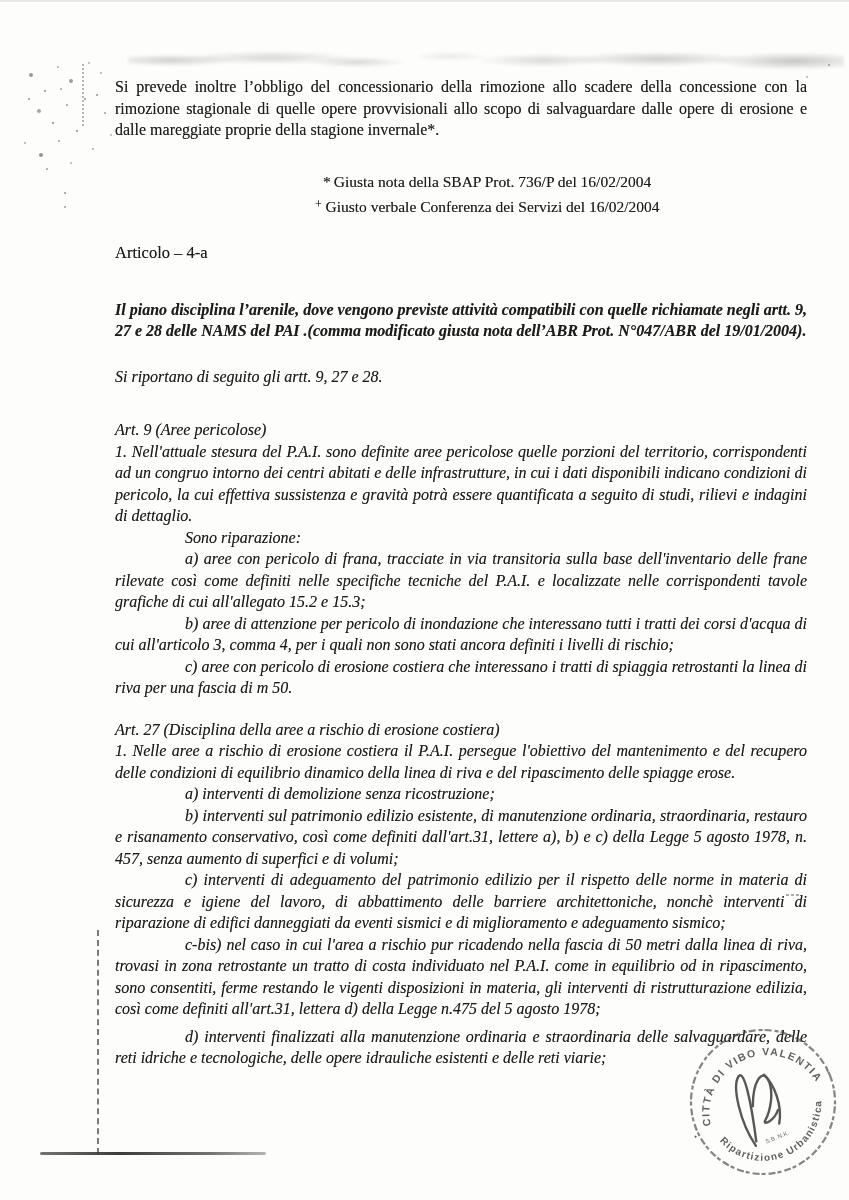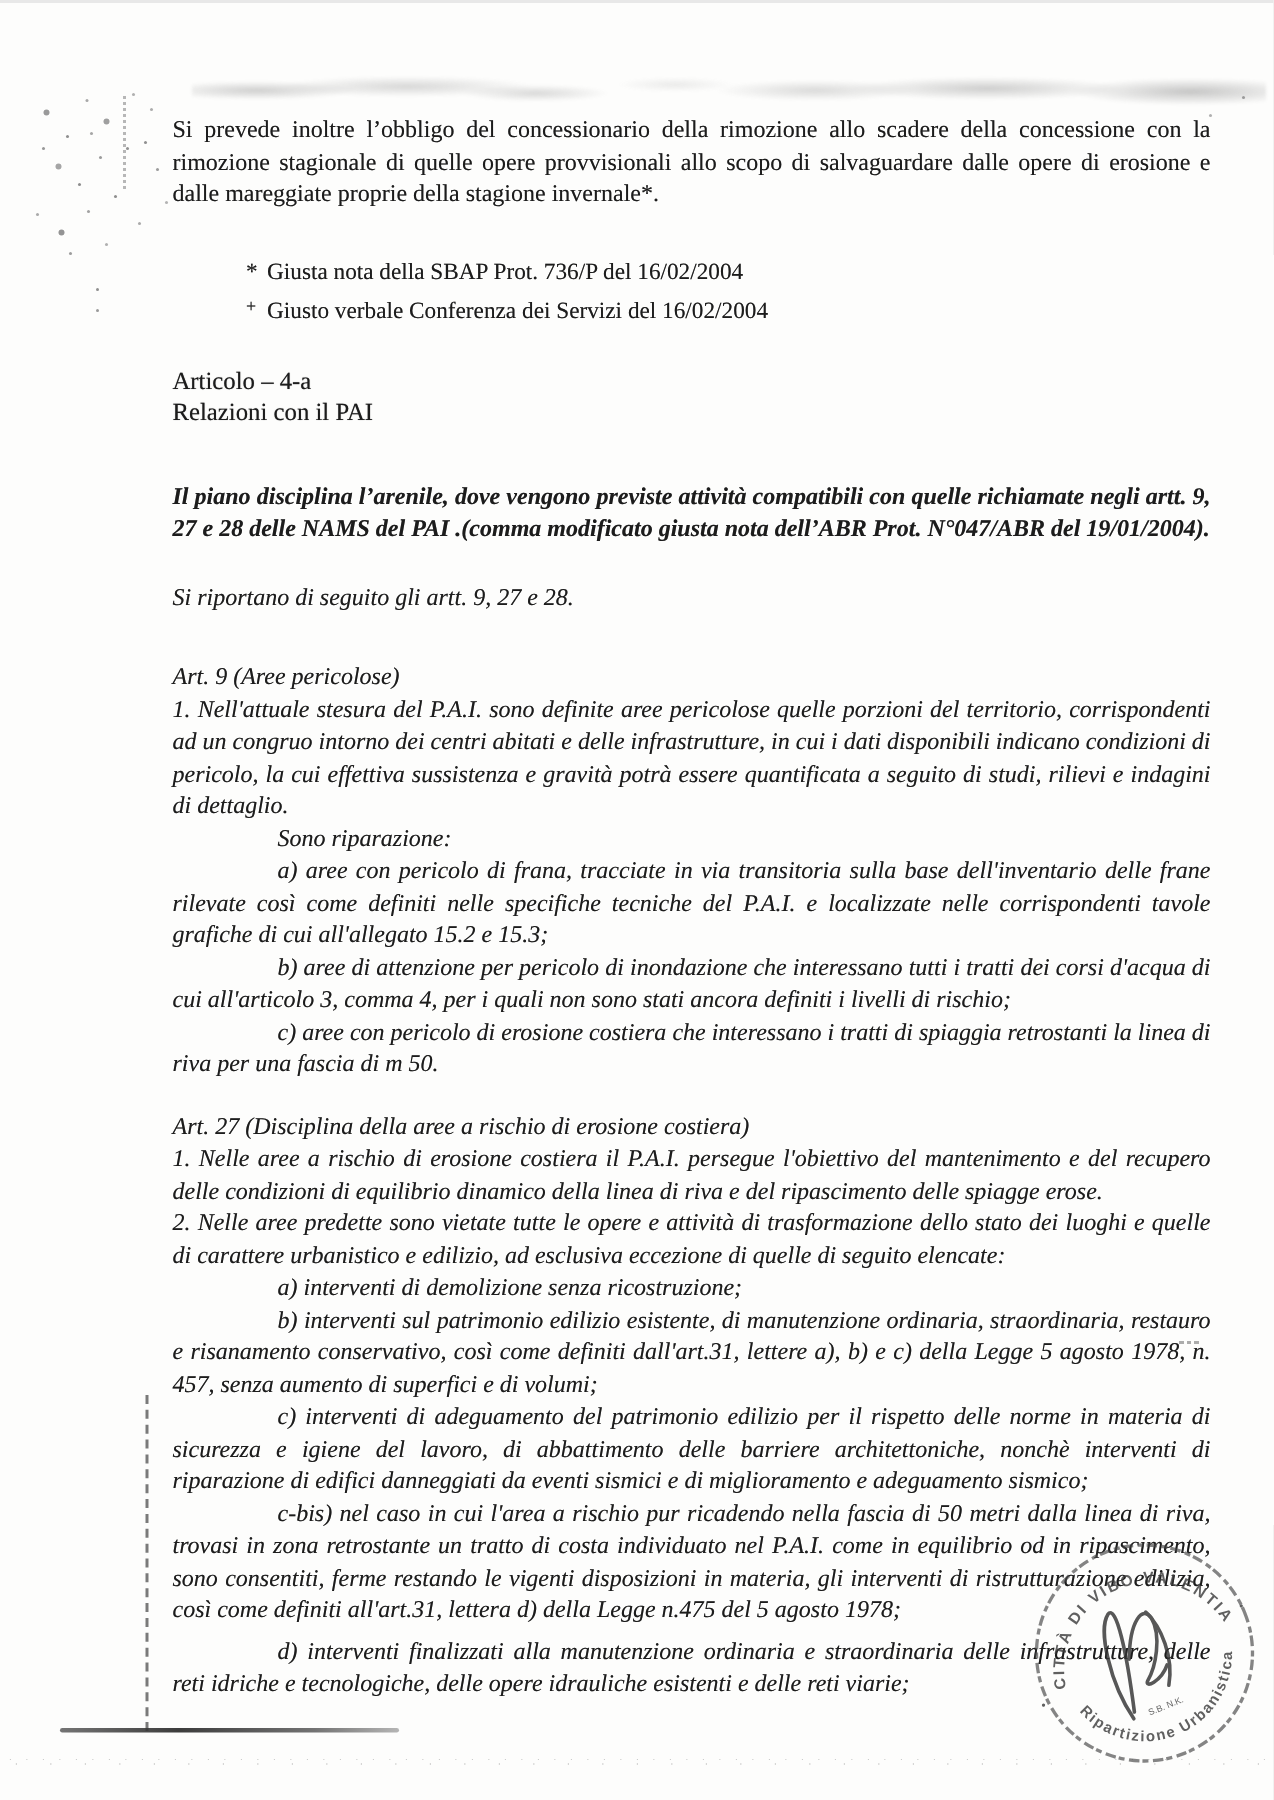--- a/index.html
+++ b/index.html
@@ -6,21 +6,21 @@
   .page{
     position:relative;width:849px;height:1200px;margin:2px auto;
     background:#fdfdfc;overflow:hidden;
     font-family:"Liberation Serif", serif;color:#1c1c1c;
   }
   .content{position:absolute;left:115px;top:74px;width:692px;}
   p{margin:0;font-size:16px;line-height:21.5px;text-shadow:0 0 .4px rgba(20,20,20,.5);}
   .justify{text-align:justify;}
   .it{font-style:italic;}
   .indent{text-indent:70px;}
-  .footnotes{margin-top:30px;margin-left:49px;}
+  .footnotes{margin-top:30px;margin-left:49px;text-align:center;}
   .fn{font-size:15.5px;line-height:22px;text-shadow:0 0 .4px rgba(20,20,20,.5);}
   .fn .mark{display:inline-block;width:14px;}
   .fn .mark.sup{vertical-align:4px;font-size:12px;}
   .heading{margin-top:24px;font-weight:normal;font-size:16.5px;line-height:21px;text-shadow:0 0 .5px rgba(20,20,20,.6);}
   .intro{margin-top:36px;font-weight:bold;}
   .seguito{margin-top:24px;}
   .art9{margin-top:32px;}
   .art27{margin-top:20px;}
   .item-d{margin-top:6px;}
 
@@ -85,45 +85,43 @@
       <div class="fn">
         <span class="mark">*</span><span>Giusta nota della SBAP Prot. 736/P del 16/02/2004</span>
       </div>
       <div class="fn">
         <span class="mark sup">+</span><span>Giusto verbale Conferenza dei Servizi del 16/02/2004</span>
       </div>
     </div>
 
     <div class="heading">
       <div>Articolo – 4-a</div>
-      <div>Relazioni con il PAI</div>
     </div>
 
     <p class="it justify intro">Il piano disciplina l’arenile, dove vengono previste attività compatibili con quelle richiamate negli artt. 9, 27 e 28 delle NAMS del PAI .(comma modificato giusta nota dell’ABR Prot. N°047/ABR del 19/01/2004).</p>
 
     <p class="it seguito">Si riportano di seguito gli artt. 9, 27 e 28.</p>
 
     <div class="art9">
       <p class="it">Art. 9 (Aree pericolose)</p>
       <p class="it justify">1. Nell'attuale stesura del P.A.I. sono definite aree pericolose quelle porzioni del territorio, corrispondenti ad un congruo intorno dei centri abitati e delle infrastrutture, in cui i dati disponibili indicano condizioni di pericolo, la cui effettiva sussistenza e gravità potrà essere quantificata a seguito di studi, rilievi e indagini di dettaglio.</p>
       <p class="it indent">Sono riparazione:</p>
       <p class="it justify indent">a) aree con pericolo di frana, tracciate in via transitoria sulla base dell'inventario delle frane rilevate così come definiti nelle specifiche tecniche del P.A.I. e localizzate nelle corrispondenti tavole grafiche  di cui all'allegato 15.2 e 15.3;</p>
       <p class="it justify indent">b) aree di attenzione per pericolo di inondazione che interessano tutti i tratti dei corsi d'acqua di cui all'articolo 3, comma 4, per i quali non sono stati ancora definiti i livelli di rischio;</p>
       <p class="it justify indent">c) aree con pericolo di erosione costiera che interessano i tratti di spiaggia retrostanti la linea di riva per una fascia di m 50.</p>
     </div>
 
     <div class="art27">
       <p class="it">Art. 27 (Disciplina della aree a rischio di erosione costiera)</p>
       <p class="it justify">1. Nelle aree a rischio di erosione costiera il P.A.I. persegue l'obiettivo del mantenimento e del recupero delle condizioni di equilibrio dinamico della linea di riva e del ripascimento delle spiagge erose.</p>
-      <p class="it justify">2. Nelle aree predette sono vietate tutte le opere e attività di trasformazione dello stato dei luoghi e quelle di carattere urbanistico e edilizio, ad esclusiva eccezione di quelle di seguito elencate:</p>
       <p class="it justify indent">a) interventi di demolizione senza ricostruzione;</p>
       <p class="it justify indent">b) interventi sul patrimonio edilizio esistente, di manutenzione ordinaria, straordinaria, restauro e risanamento conservativo, così come definiti dall'art.31, lettere a), b) e c) della Legge 5 agosto 1978, n. 457, senza aumento di superfici e di volumi;</p>
       <p class="it justify indent">c) interventi di adeguamento del patrimonio edilizio per il rispetto delle norme in materia di sicurezza e igiene del lavoro, di abbattimento delle barriere architettoniche, nonchè interventi di riparazione di edifici danneggiati da eventi sismici e di miglioramento e adeguamento sismico;</p>
       <p class="it justify indent">c-bis) nel caso in cui l'area a rischio pur ricadendo nella fascia di 50 metri dalla linea di riva, trovasi in zona retrostante un tratto di costa individuato nel P.A.I. come in equilibrio od in ripascimento, sono consentiti, ferme restando le vigenti disposizioni in materia, gli interventi di ristrutturazione edilizia, così come definiti all'art.31, lettera d) della Legge n.475 del 5 agosto 1978;</p>
-      <p class="it justify indent item-d">d) interventi finalizzati alla manutenzione ordinaria e straordinaria delle infrastrutture, delle reti idriche e tecnologiche, delle opere idrauliche esistenti e delle reti viarie;</p>
+      <p class="it justify indent item-d">d) interventi finalizzati alla manutenzione ordinaria e straordinaria delle salvaguardare, delle reti idriche e tecnologiche, delle opere idrauliche esistenti e delle reti viarie;</p>
     </div>
 
   </div>
 
   <svg class="stamp" width="190" height="170" viewBox="0 0 190 170">
     <defs>
       <path id="arcTop" d="M 37,94 A 58,58 0 1 1 153,94"></path>
       <path id="arcBottom" d="M 39,98 A 58,58 0 0 0 151,98"></path>
     </defs>
     <g transform="rotate(-22 95 82)" opacity="0.82">

